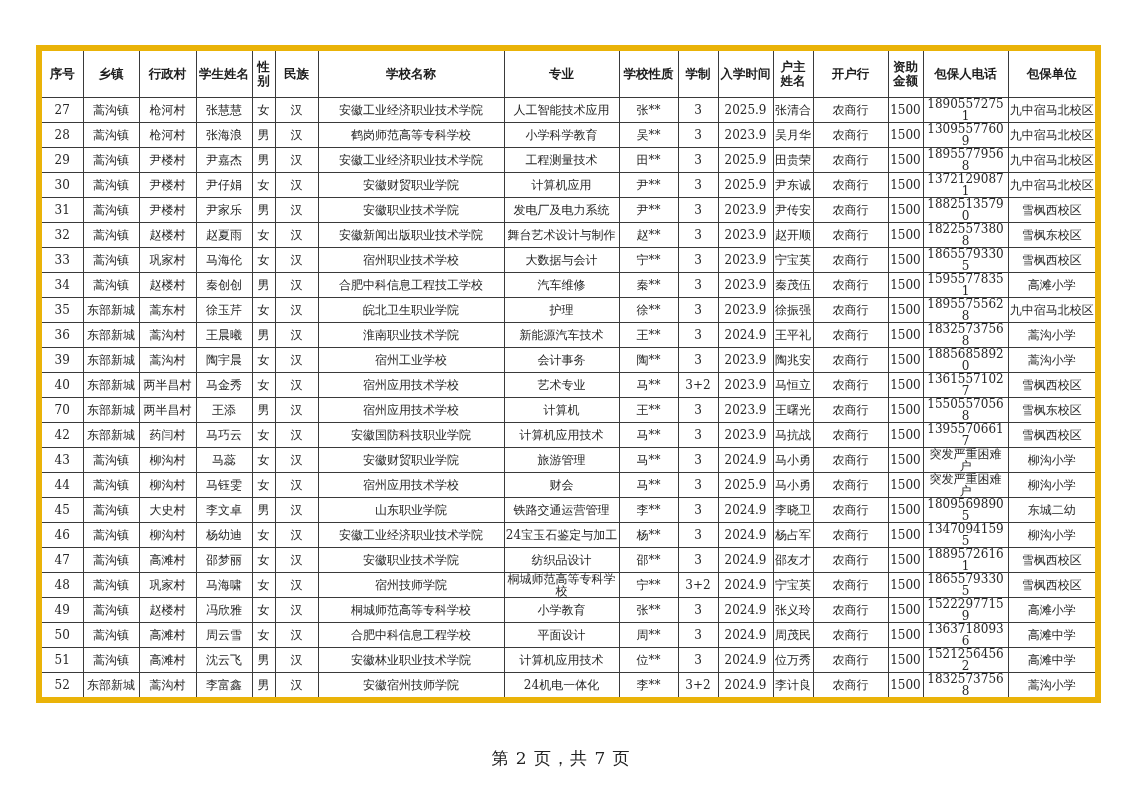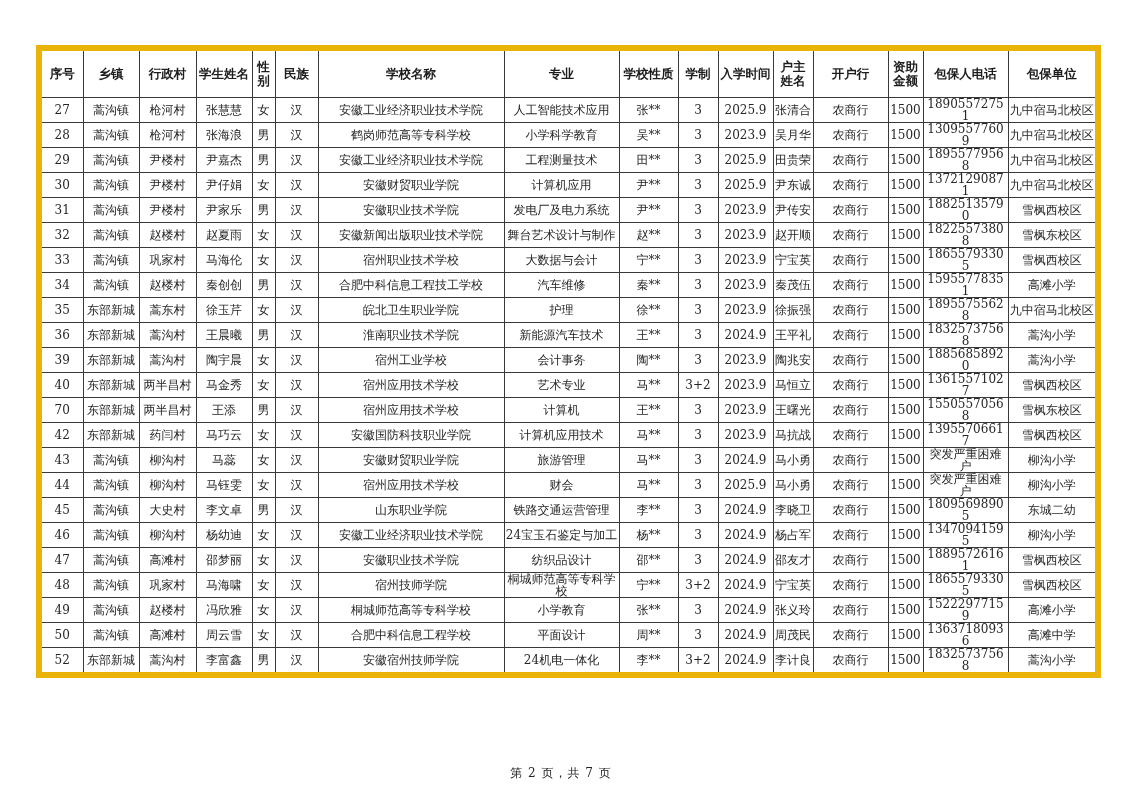--- a/index.html
+++ b/index.html
@@ -39,24 +39,23 @@
   table.roster tbody td {
     height: 22.6px;
     font-size: 12px;
     line-height: 12px;
     font-weight: normal;
   }
   .footer {
     position: absolute;
     left: 0; top: 747px; width: 1122px;
     text-align: center;
-    font-size: 12px;
+    font-size: 17px;
     letter-spacing: 1px;
     color: #222222;
-    margin-top: 18px;
   }
 </style>
 </head>
 <body>
 
 <div class="page">
 
   <table class="roster">
     <colgroup>
       <col style="width:44px">
@@ -487,20 +486,38 @@
           <td>周**</td>
           <td>3</td>
           <td>2024.9</td>
           <td>周茂民</td>
           <td>农商行</td>
           <td>1500</td>
           <td>13637180936</td>
           <td>高滩中学</td>
         </tr>
         <tr>
+          <td>51</td>
+          <td>蒿沟镇</td>
+          <td>高滩村</td>
+          <td>沈云飞</td>
+          <td>男</td>
+          <td>汉</td>
+          <td>安徽林业职业技术学院</td>
+          <td>计算机应用技术</td>
+          <td>位**</td>
+          <td>3</td>
+          <td>2024.9</td>
+          <td>位万秀</td>
+          <td>农商行</td>
+          <td>1500</td>
+          <td>15212564562</td>
+          <td>高滩中学</td>
+        </tr>
+        <tr>
           <td>52</td>
           <td>东部新城</td>
           <td>蒿沟村</td>
           <td>李富鑫</td>
           <td>男</td>
           <td>汉</td>
           <td>安徽宿州技师学院</td>
           <td>24机电一体化</td>
           <td>李**</td>
           <td>3+2</td>

